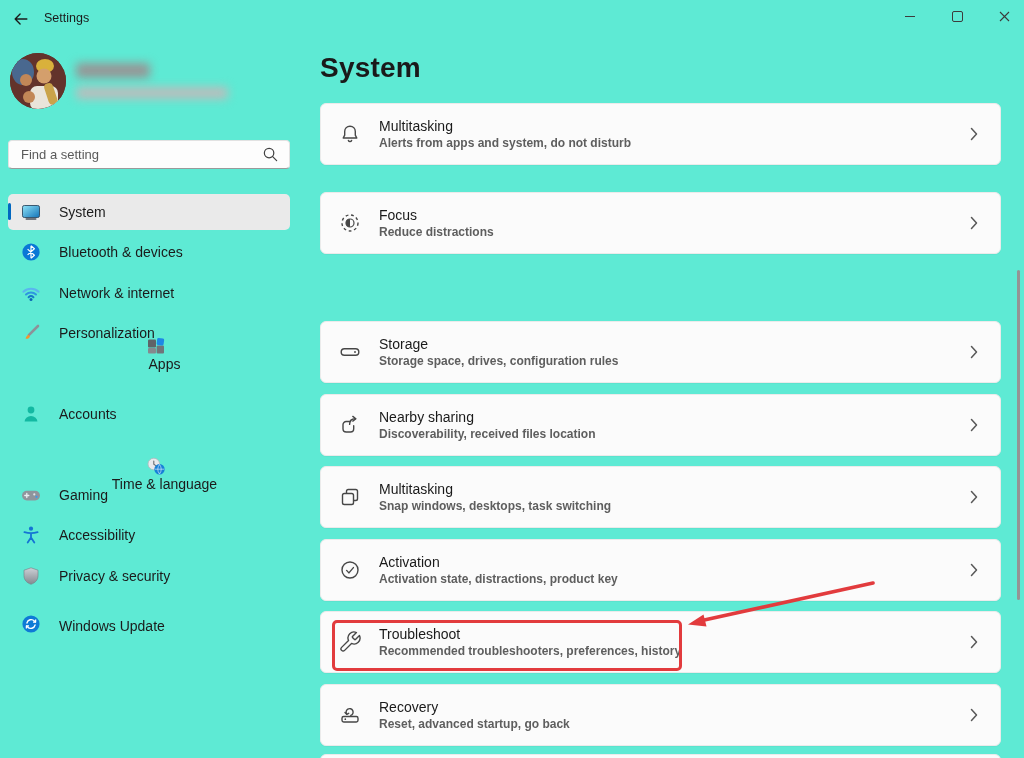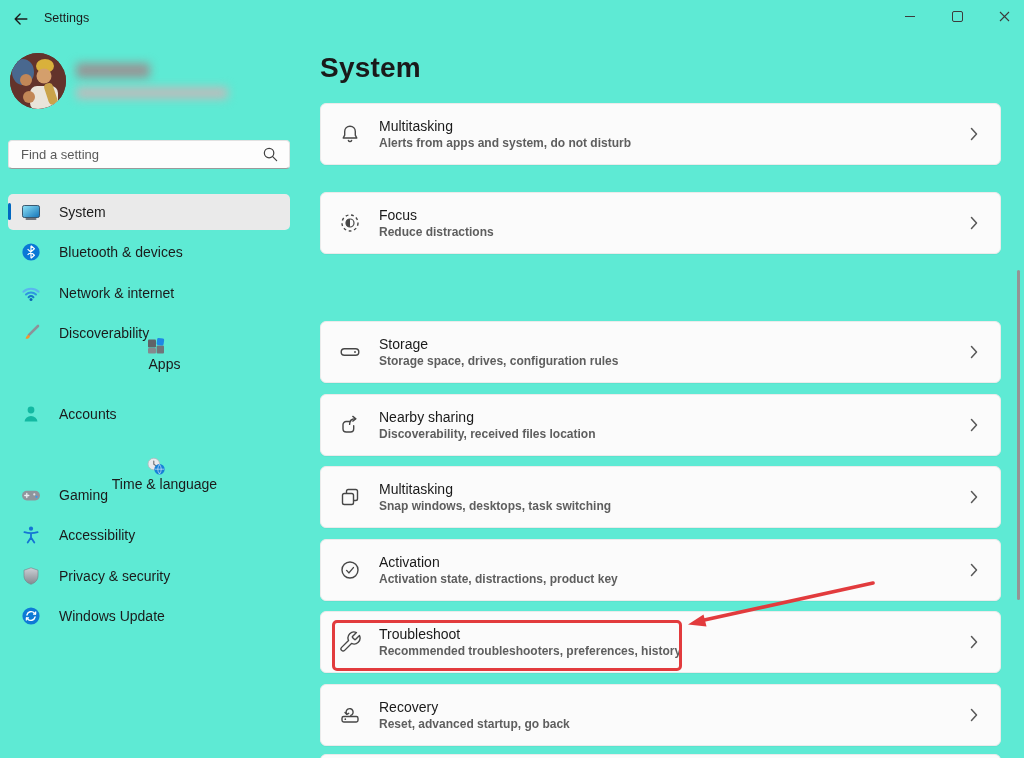--- a/index.html
+++ b/index.html
@@ -148,21 +148,21 @@
     <span class="nav-label">Network &amp; internet</span>
   </div>
 
   <div class="nav-item" style="top:315px;">
     <span class="nav-icon">
       <svg width="20" height="20" viewBox="0 0 20 20">
           <path d="M17 3l-9.2 9.2" stroke="#8d9298" stroke-width="2.6" stroke-linecap="round"></path>
           <path d="M7.9 12.1c-2 .2-2.9 1.6-3.3 3.6 2.1.3 3.7-.5 4.4-2.3z" fill="#f2962e"></path>
         </svg>
     </span>
-    <span class="nav-label">Discoverability</span>
+    <span class="nav-label">Personalization</span>
   </div>
 
   <div class="nav-item" style="top:336px;flex-direction:column;">
     <span class="nav-icon">
       <svg width="20" height="20" viewBox="0 0 20 20">
           <rect x="2" y="3.5" width="8" height="8" rx="1" fill="#5f6368"></rect>
           <rect x="2" y="12" width="8" height="5.5" rx="1" fill="#85898e"></rect>
           <rect x="10.6" y="9.5" width="7.4" height="8" rx="1" fill="#70757a"></rect>
           <rect x="10.9" y="2.2" width="7" height="7" rx="1.3" fill="#1e88e5" transform="rotate(7 14.4 5.7)"></rect>
         </svg>
@@ -222,21 +222,21 @@
               <stop offset="0" stop-color="#cdd1d7"></stop>
               <stop offset="1" stop-color="#83888f"></stop>
             </linearGradient>
           </defs>
           <path d="M10 1.8l7 2.4v5.4c0 4.6-3 7.3-7 8.7-4-1.4-7-4.1-7-8.7V4.2z" fill="url(#shg)" stroke="#767b82" stroke-width="0.6"></path>
         </svg>
     </span>
     <span class="nav-label">Privacy &amp; security</span>
   </div>
 
-  <div class="nav-item" style="top:598px;">
+  <div class="nav-item" style="top:598px;align-items:flex-end;">
     <span class="nav-icon">
       <svg width="20" height="20" viewBox="0 0 20 20">
           <circle cx="10" cy="10" r="8.6" fill="#0e7ad6"></circle>
           <path d="M5.9 9a4.4 4.4 0 0 1 7.5-2l1 1" stroke="#fff" stroke-width="1.3" fill="none" stroke-linecap="round"></path>
           <path d="M14.6 5.5v2.6H12" stroke="#fff" stroke-width="1.3" fill="none" stroke-linejoin="round"></path>
           <path d="M14.1 11a4.4 4.4 0 0 1-7.5 2l-1-1" stroke="#fff" stroke-width="1.3" fill="none" stroke-linecap="round"></path>
           <path d="M5.4 14.5v-2.6H8" stroke="#fff" stroke-width="1.3" fill="none" stroke-linejoin="round"></path>
         </svg>
     </span>
     <span class="nav-label">Windows Update</span>

